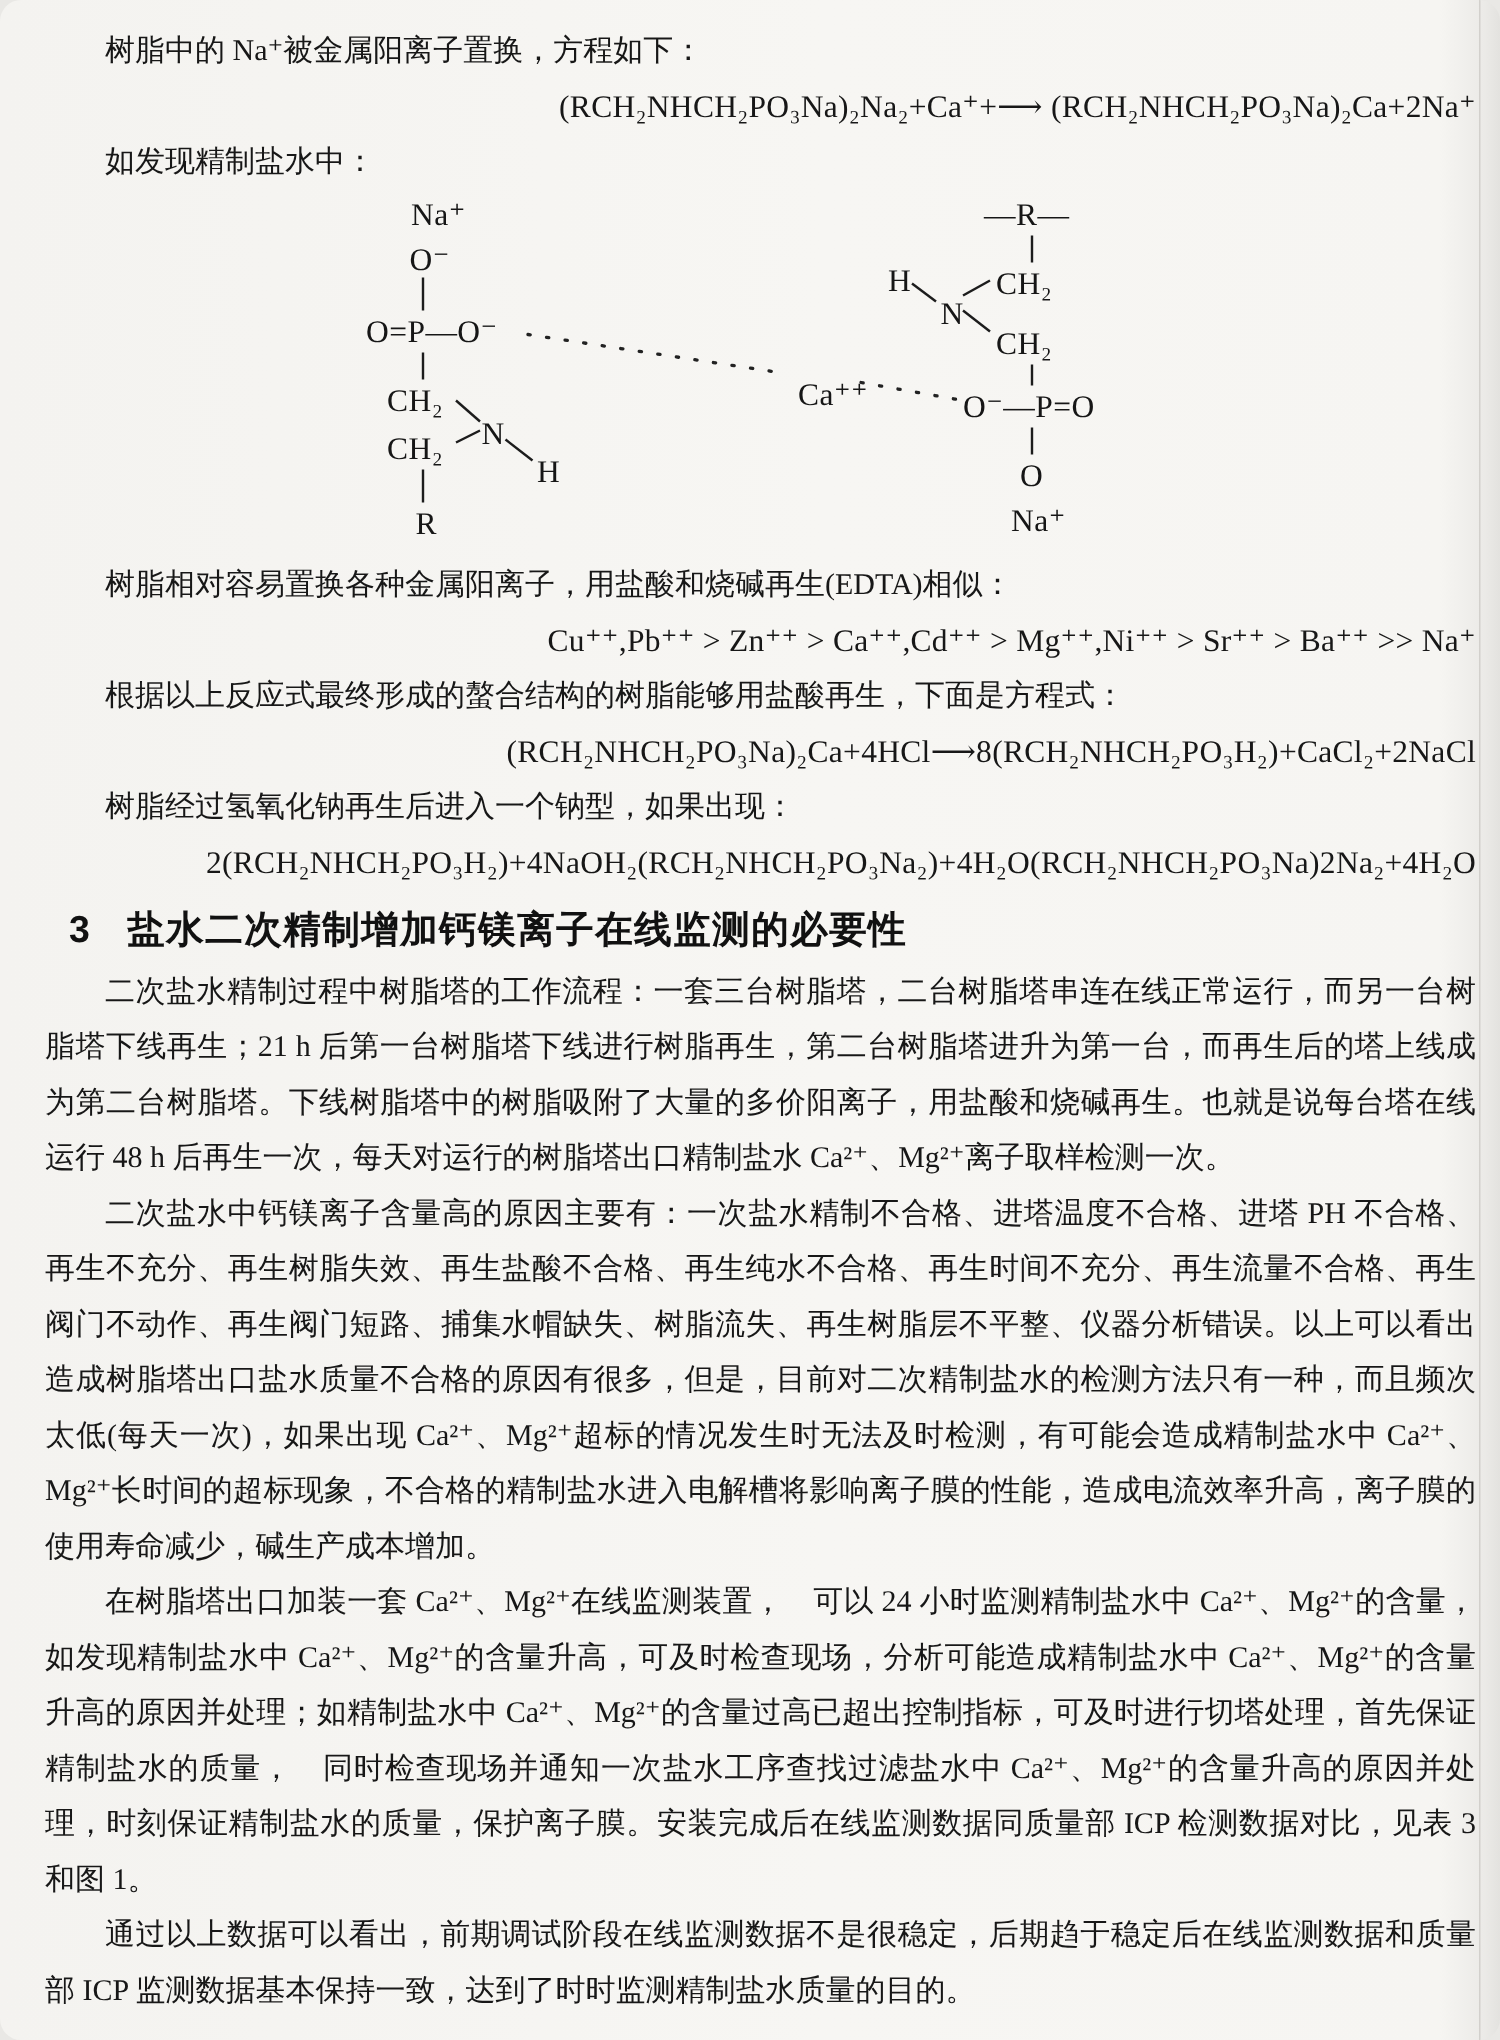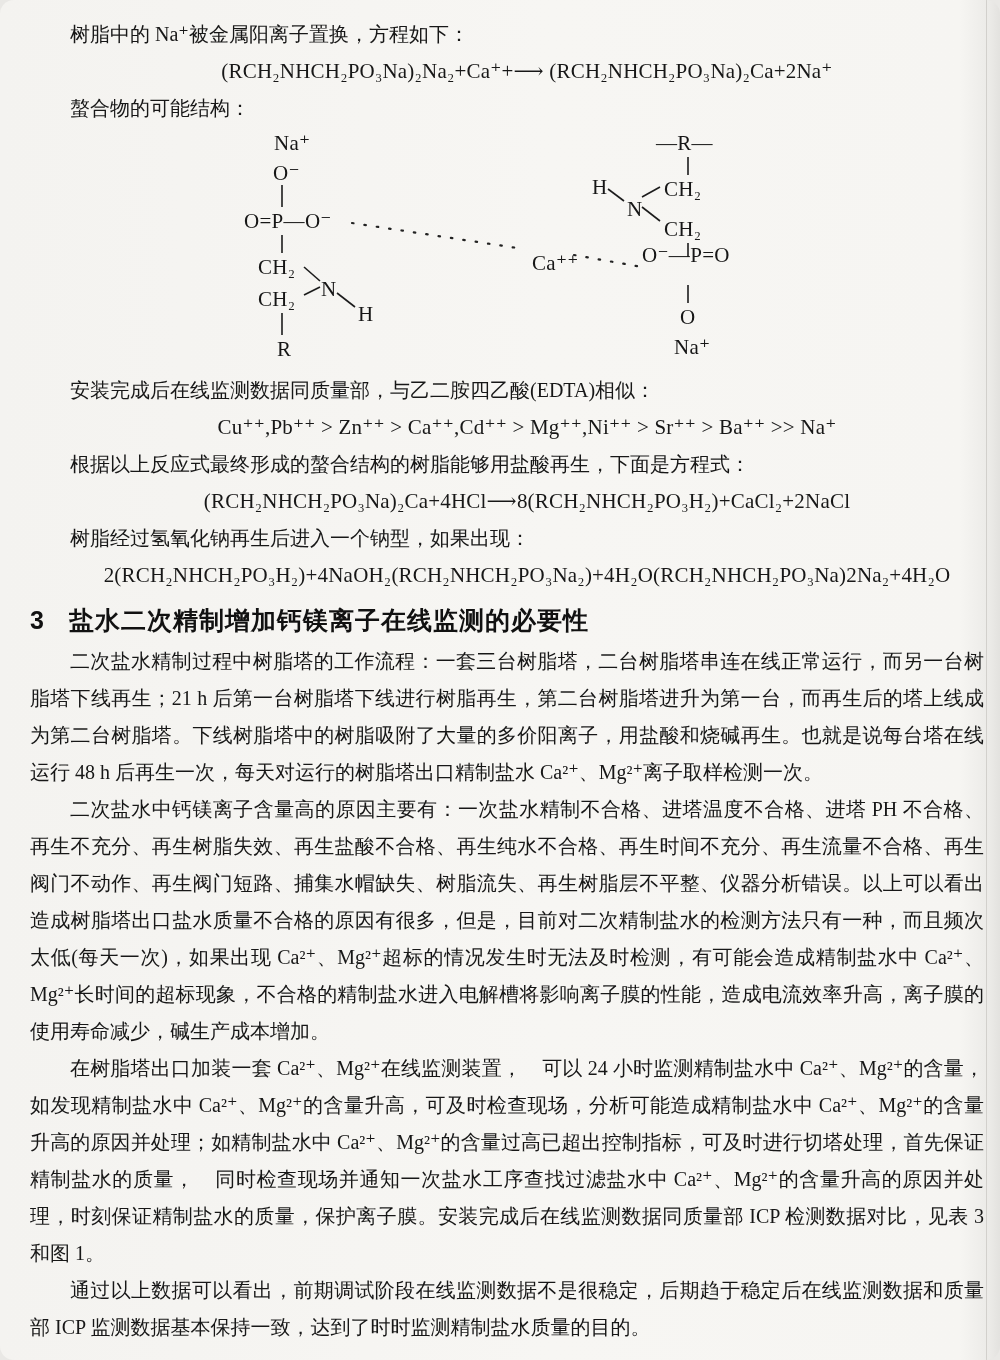--- a/index.html
+++ b/index.html
@@ -12,43 +12,43 @@
     font-family:"Liberation Serif","DejaVu Serif",serif;
     color:#171717;
     overflow:hidden;
     border-radius:14px;
   }
   .page::after {
     content:""; position:absolute; top:0; right:13px; width:1px; height:100%;
     background:#d2d0cc; pointer-events:none;
   }
   p { margin:0; font-size:20px; line-height:37px; text-align:justify; text-indent:40px; }
-  p.eq { font-size:21px; white-space:nowrap; text-align:center; letter-spacing:0.2px; }
+  p.eq { font-size:21px; white-space:nowrap; text-align:right; letter-spacing:0.2px; }
   h2.sec {
-    margin:5px 0 2px 0;
+    margin:5px 0 2px 16px;
     font-family:"Liberation Sans","DejaVu Sans",sans-serif;
     font-weight:700; font-size:25px; line-height:42px; color:#111;
     letter-spacing:1px;
   }
   h2.sec .num { margin-right:24px; }
   .diagram { position:relative; width:954px; height:245px; }
   .diagram svg { position:absolute; left:0; top:0; }
   .atom {
     position:absolute; font-size:21px; line-height:24px; white-space:nowrap;
     color:#161616; letter-spacing:0.3px;
   }
 </style>
 </head>
 <body>
 
 <div class="page">
 
   <p>树脂中的 Na⁺被金属阳离子置换，方程如下：</p>
   <p class="eq">(RCH₂NHCH₂PO₃Na)₂Na₂+Ca⁺+⟶ (RCH₂NHCH₂PO₃Na)₂Ca+2Na⁺</p>
-  <p>螯合物的可能结构：</p>
+  <p>如发现精制盐水中：</p>
 
   <div class="diagram">
     <svg width="954" height="245" viewBox="0 0 954 245">
       <g stroke="#1c1c1c" stroke-width="1.6" fill="none">
 
         <line x1="252" y1="58" x2="252" y2="80"></line>
         <line x1="252" y1="108" x2="252" y2="126"></line>
         <line x1="252" y1="186" x2="252" y2="208"></line>
         <line x1="274" y1="140" x2="290" y2="154"></line>
         <line x1="274" y1="168" x2="290" y2="160"></line>
@@ -77,26 +77,26 @@
     <span class="atom" style="left:328px;top:175px">H</span>
     <span class="atom" style="left:247px;top:210px">R</span>
 
     <span class="atom" style="left:502px;top:124px">Ca⁺⁺</span>
 
     <span class="atom" style="left:626px;top:4px">—R—</span>
     <span class="atom" style="left:562px;top:48px">H</span>
     <span class="atom" style="left:597px;top:70px">N</span>
     <span class="atom" style="left:634px;top:50px">CH₂</span>
     <span class="atom" style="left:634px;top:90px">CH₂</span>
-    <span class="atom" style="left:612px;top:116px">O⁻—P=O</span>
+    <span class="atom" style="left:612px;top:132px">O⁻—P=O</span>
     <span class="atom" style="left:650px;top:178px">O</span>
     <span class="atom" style="left:644px;top:208px">Na⁺</span>
   </div>
 
-  <p>安装完成后在线监测数据同质量部，与乙二胺四乙酸(EDTA)相似：</p>
+  <p>树脂相对容易置换各种金属阳离子，用盐酸和烧碱再生(EDTA)相似：</p>
   <p class="eq">Cu⁺⁺,Pb⁺⁺ &gt; Zn⁺⁺ &gt; Ca⁺⁺,Cd⁺⁺ &gt; Mg⁺⁺,Ni⁺⁺ &gt; Sr⁺⁺ &gt; Ba⁺⁺ &gt;&gt; Na⁺</p>
   <p>根据以上反应式最终形成的螯合结构的树脂能够用盐酸再生，下面是方程式：</p>
   <p class="eq">(RCH₂NHCH₂PO₃Na)₂Ca+4HCl⟶8(RCH₂NHCH₂PO₃H₂)+CaCl₂+2NaCl</p>
   <p>树脂经过氢氧化钠再生后进入一个钠型，如果出现：</p>
   <p class="eq">2(RCH₂NHCH₂PO₃H₂)+4NaOH₂(RCH₂NHCH₂PO₃Na₂)+4H₂O(RCH₂NHCH₂PO₃Na)2Na₂+4H₂O</p>
 
   <h2 class="sec">
     <span class="num">3</span><span>盐水二次精制增加钙镁离子在线监测的必要性</span>
   </h2>
 

